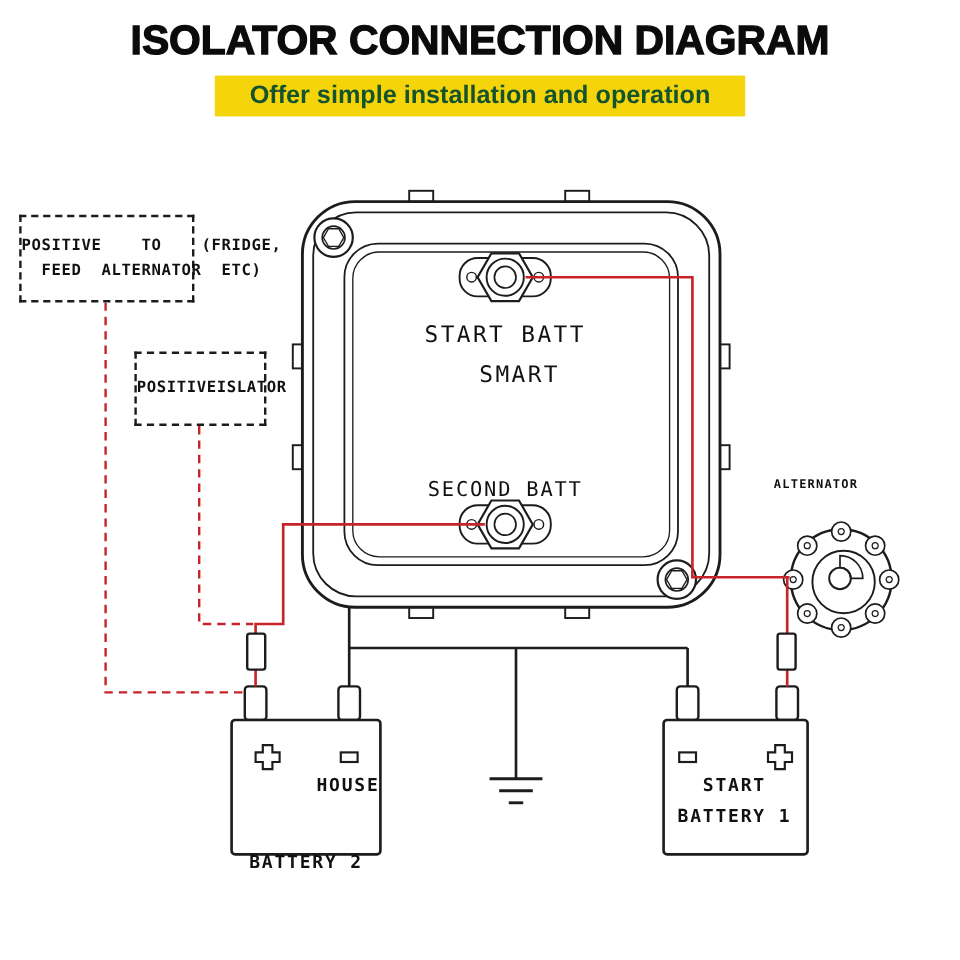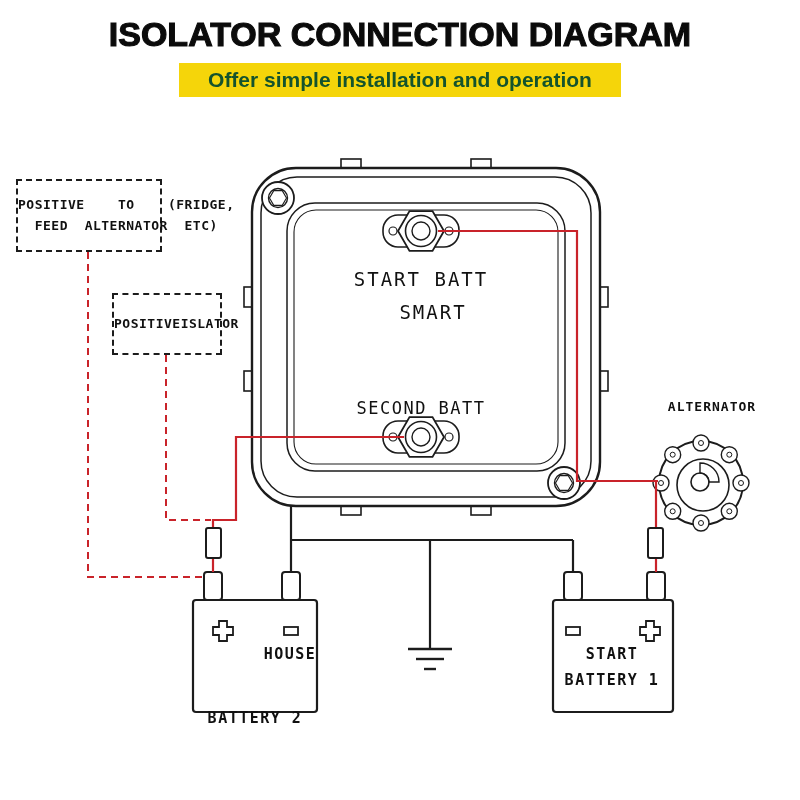--- a/index.html
+++ b/index.html
@@ -21,21 +21,21 @@
              background:#fff;box-sizing:border-box;}
   .box-acc{left:16px;top:179px;width:146px;height:73px;}
   .box-chg{left:112px;top:293px;width:110px;height:62px;}
 
   .iso-line{font-weight:normal;letter-spacing:2px;font-size:19px;}
   .iso-l1{left:421px;top:268px;}
   .iso-l2{left:421px;top:301px;margin-left:12px;}
   .iso-l3{left:421px;top:334px;}
   .iso-l4{left:421px;top:386px;font-size:17px;letter-spacing:1.5px;margin-top:12px;}
 
-  .alt-label{left:712px;top:399px;font-size:13px;font-weight:bold;letter-spacing:1px;}
+  .alt-label{left:680px;top:399px;font-size:10px;font-weight:bold;letter-spacing:1px;}
 
   .bat-line{font-size:15px;font-weight:bold;letter-spacing:1.5px;}
   .hb1{left:255px;top:645px;margin-left:35px;} .hb2{left:255px;top:709px;text-align:right;}
   .sb1{left:612px;top:645px;} .sb2{left:612px;top:671px;}
 
   svg{position:absolute;left:0;top:0;}
 </style>
 </head>
 <body>
 

